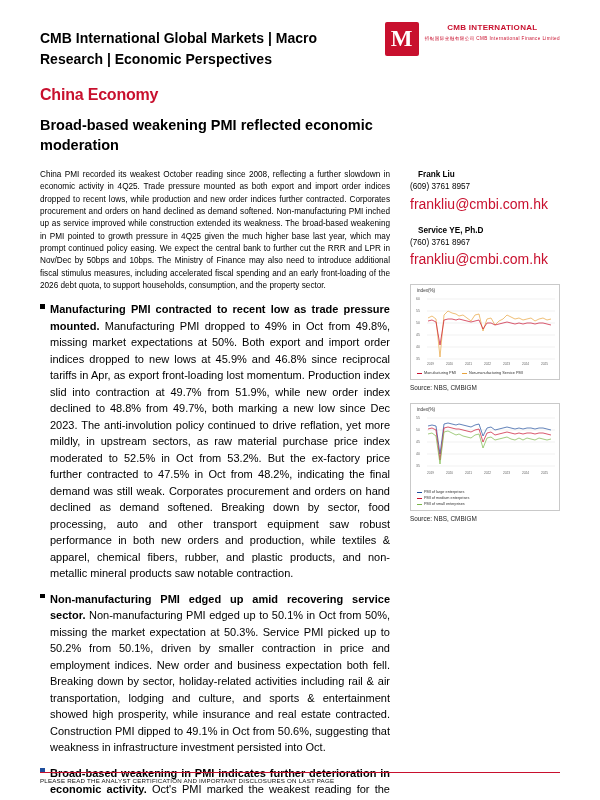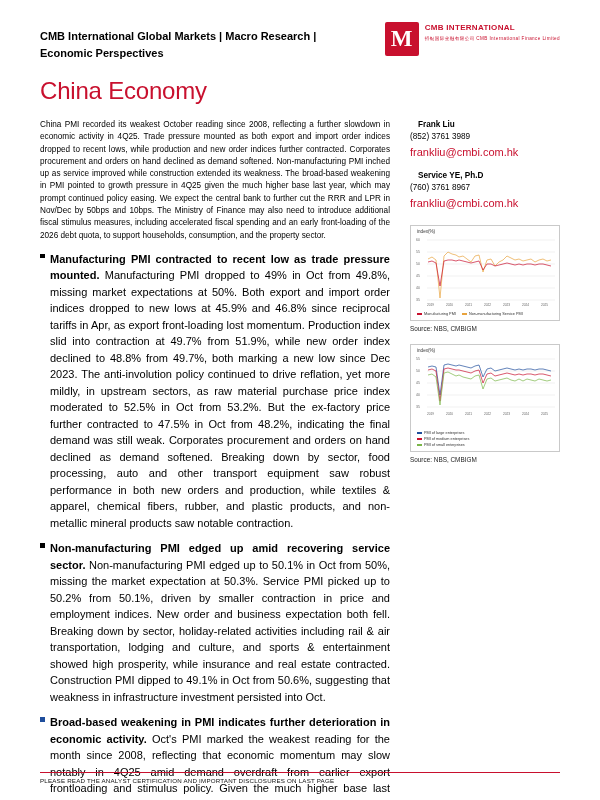--- a/index.html
+++ b/index.html
@@ -35,21 +35,21 @@
     font-weight: bold;
     letter-spacing: .2px;
     margin-bottom: 10px;
   }
   .header-row {
     display: flex;
     justify-content: space-between;
     align-items: flex-start;
   }
   .dept {
-    font-size: 11px;
+    font-size: 14px;
     font-weight: bold;
     line-height: 1.5;
     width: 330px;
   }
   .logo {
     display: flex;
     align-items: flex-start;
     gap: 6px;
     margin-top: -6px;
   }
@@ -76,33 +76,34 @@
     font-weight: bold;
     line-height: 19px;
     letter-spacing: 1px;
   }
   .logo-text .en {
     color: #c8102e;
     font-size: 8px;
     font-weight: bold;
     letter-spacing: .3px;
     line-height: 11px;
+    text-align: center;
   }
   .logo-text .sub {
     color: #c8102e;
     font-size: 4.6px;
     letter-spacing: .4px;
     line-height: 8px;
     margin-top: 2px;
   }
 
   .title {
     color: #c8102e;
-    font-size: 24px;
-    font-weight: normal;
+    font-size: 16px;
+    font-weight: bold;
     margin-top: 16px;
     letter-spacing: -.2px;
   }
   .subtitle {
     font-size: 14.5px;
     font-weight: bold;
     line-height: 1.35;
     margin-top: 12px;
     width: 340px;
   }
@@ -158,21 +159,21 @@
     font-size: 8.2px;
     font-weight: bold;
     line-height: 1.5;
     padding-left: 8px;
   }
   .analyst .ph {
     font-size: 8.2px;
     line-height: 1.5;
   }
   .analyst .em {
-    font-size: 11px;
+    font-size: 14px;
     color: #c8102e;
     line-height: 1.5;
   }
 
   .chart-box {
     border: 1px solid #c9c9c9;
     width: 150px;
     height: 96px;
     margin-top: 14px;
     position: relative;
@@ -242,20 +243,21 @@
           <div class="m">M</div>
         </div>
         <div class="logo-text">
           <div class="en">CMB INTERNATIONAL</div>
           <div class="sub">招银国际金融有限公司 CMB International Finance Limited</div>
         </div>
       </div>
     </div>
 
     <div class="title">China Economy</div>
+    <div class="subtitle">Broad-based weakening PMI reflected economic moderation</div>
 
     <div class="columns">
 
       <div class="col-left">
         <p class="body">China PMI recorded its weakest October reading since 2008, reflecting a further slowdown in economic activity in 4Q25. Trade pressure mounted as both export and import order indices dropped to recent lows, while production and new order indices further contracted. Corporates procurement and orders on hand declined as demand softened. Non-manufacturing PMI inched up as service improved while construction extended its weakness. The broad-based weakening in PMI pointed to growth pressure in 4Q25 given the much higher base last year, which may prompt continued policy easing. We expect the central bank to further cut the RRR and LPR in Nov/Dec by 50bps and 10bps. The Ministry of Finance may also need to introduce additional fiscal stimulus measures, including accelerated fiscal spending and an early front-loading of the 2026 debt quota, to support households, consumption, and the property sector.</p>
 
         <div class="bullet-item">
           <div class="bullet-marker sq-black">
               <span></span>
             </div>
@@ -280,21 +282,21 @@
           <div class="bullet-text">
             <b>Broad-based weakening in PMI indicates further deterioration in economic activity.</b><span> Oct's PMI marked the weakest reading for the month since 2008, reflecting that economic momentum may slow notably in 4Q25 amid demand overdraft from earlier export frontloading and stimulus policy. Given the much higher base last year, growth pressure in 4Q25 may prompt moderate policy easing. We expect the central bank to further cut the RRR and LPR in Nov or Dec by 50bps and 10bps. The Ministry of Finance may also need to introduce additional fiscal stimulus measures, particularly those targeting households, consumption and property sector.</span>
           </div>
         </div>
       </div>
 
       <div class="col-right">
 
         <div class="analyst">
           <div class="nm">Frank Liu</div>
-          <div class="ph">(852) 3761 3989</div>
+          <div class="ph">(609) 3761 8957</div>
           <div class="em">frankliu@cmbi.com.hk</div>
         </div>
 
         <div class="analyst">
           <div class="nm">Service YE, Ph.D</div>
           <div class="ph">(760) 3761 8967</div>
           <div class="em">frankliu@cmbi.com.hk</div>
         </div>
 
         <div class="chart-box">

